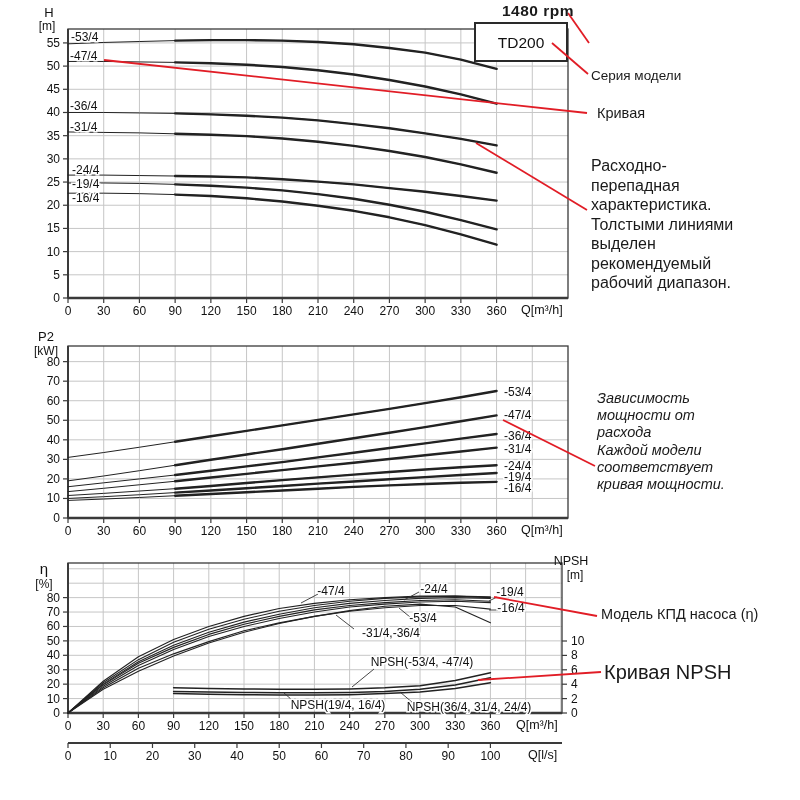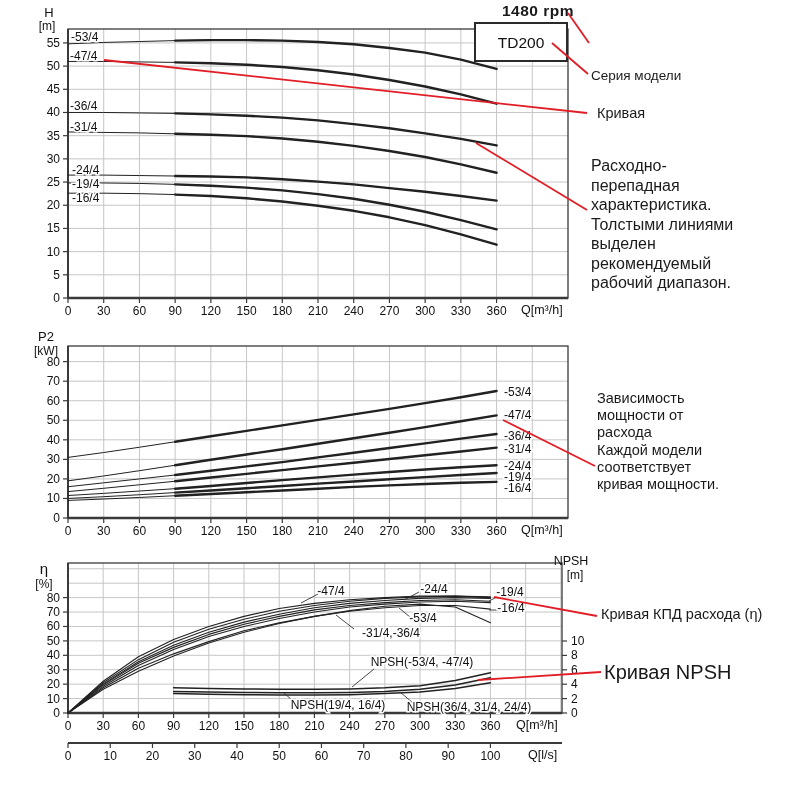--- a/index.html
+++ b/index.html
@@ -6,21 +6,21 @@
   #page{position:relative;width:800px;height:800px;background:#fff;overflow:hidden;
         font-family:"Liberation Sans",sans-serif;color:#111;}
   #chart-canvas{position:absolute;left:0;top:0;}
   #chart-canvas text{font-family:"Liberation Sans",sans-serif;}
   .ann{position:absolute;white-space:pre-line;color:#1a1a1a;}
   .rpm{left:502px;top:2px;font-size:15.5px;font-weight:bold;letter-spacing:0.5px;}
   .note-rpm{left:591px;top:40px;font-size:12.5px;line-height:14px;}
   .note-series{left:591px;top:68px;font-size:13.5px;}
   .note-model{left:597px;top:105px;font-size:14.5px;}
   .note-hq{left:591px;top:156px;font-size:16px;line-height:19.5px;}
-  .note-power{left:597px;top:390px;font-size:14.5px;line-height:17.2px;}
+  .note-power{left:597px;top:390px;font-size:14.5px;line-height:17.2px;font-style:italic;}
   .note-eff{left:601px;top:606px;font-size:14.5px;}
   .note-npsh{left:604px;top:661px;font-size:20px;}
 </style>
 </head>
 <body>
 
 <div id="page">
   <svg id="chart-canvas" width="800" height="800">
       <line x1="103.71428571428572" y1="29" x2="103.71428571428572" y2="298" stroke="#c6c6c6" stroke-width="1"></line>
       <line x1="139.42857142857144" y1="29" x2="139.42857142857144" y2="298" stroke="#c6c6c6" stroke-width="1"></line>
@@ -374,15 +374,15 @@
 Толстыми линиями
 выделен
 рекомендуемый
 рабочий диапазон.</div>
   <div class="ann note-power">Зависимость
 мощности от
 расхода
 Каждой модели
 соответствует
 кривая мощности.</div>
-  <div class="ann note-eff">Кривая КПД расхода (η)</div>
+  <div class="ann note-eff">Модель КПД насоса (η)</div>
   <div class="ann note-npsh">Кривая NPSH</div>
 </div>
 
 </body></html>

